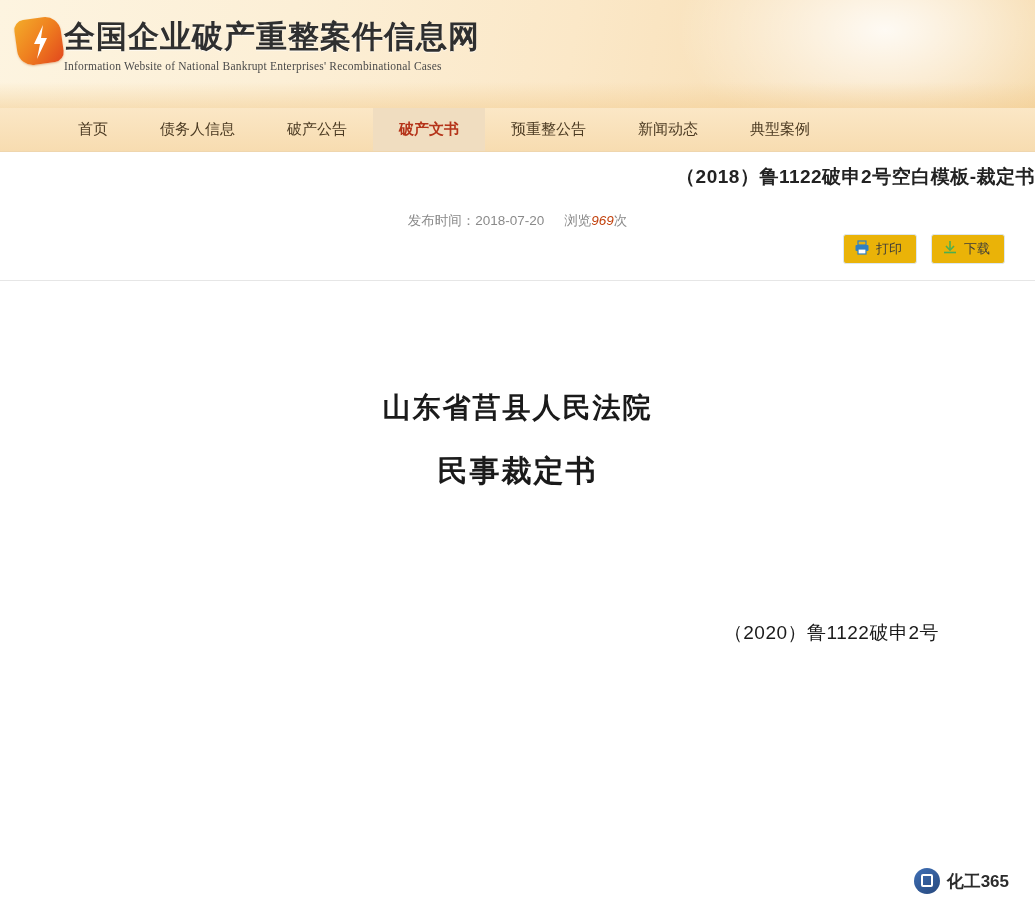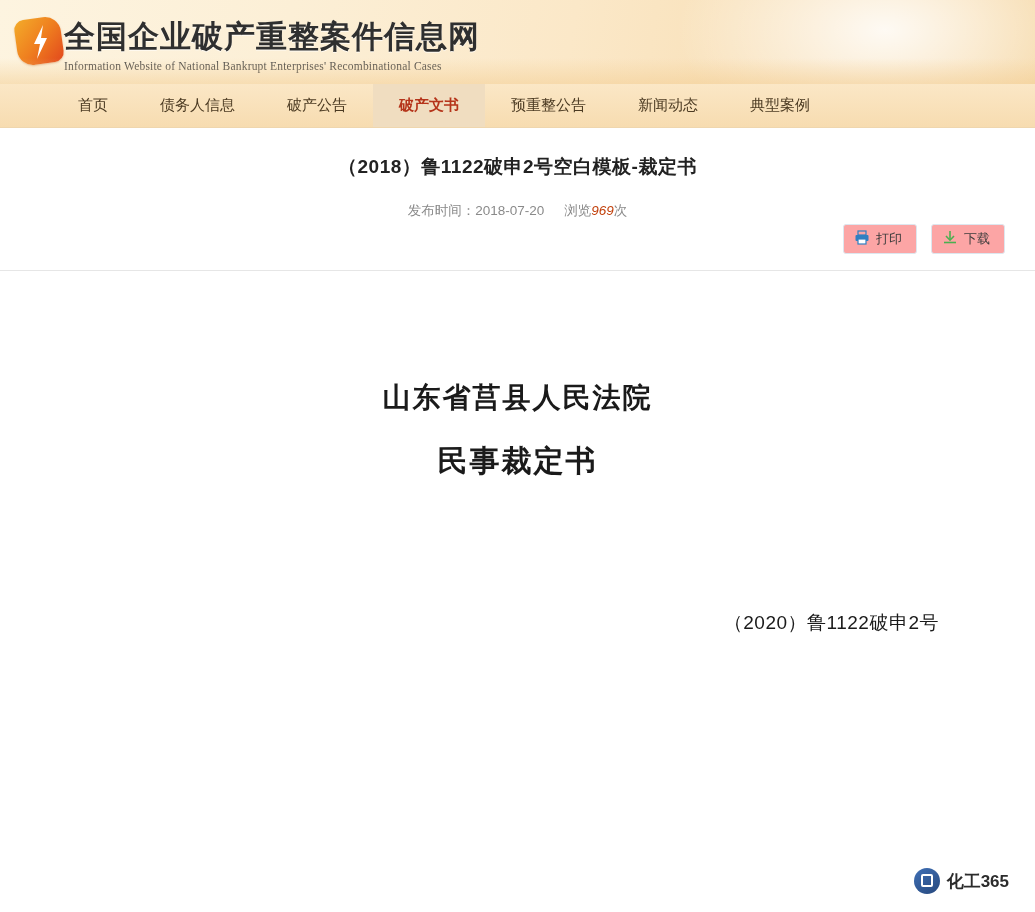--- a/index.html
+++ b/index.html
@@ -11,21 +11,21 @@
     height: 912px;
     font-family: "Liberation Sans", sans-serif;
     background: #ffffff;
     overflow: hidden;
     position: relative;
   }
 
   
   .banner {
     position: relative;
-    height: 84px;
+    height: 108px;
     background: linear-gradient(100deg, #fdf4e0 0%, #fcefd6 28%, #fbe8c8 55%, #f8dfb6 78%, #f6d9a8 100%);
     overflow: hidden;
   }
   .banner:before {
     content: "";
     position: absolute;
     right: -60px;
     top: -90px;
     width: 420px;
     height: 240px;
@@ -113,22 +113,22 @@
   }
   .nav-item.active {
     background: #f0ddc0;
     color: #b5341a;
     font-weight: bold;
     box-shadow: inset 0 -2px 0 rgba(181,52,26,0.0);
   }
 
   
   .doc-head {
-    padding-top: 26px;
-    text-align: center;
+    padding-top: 12px;
+    text-align: right;
   }
   .doc-title {
     font-size: 19px;
     font-weight: bold;
     color: #222;
     letter-spacing: 0.5px;
   }
   .doc-meta {
     margin-top: 22px;
     font-size: 13.5px;
@@ -150,21 +150,21 @@
     position: absolute;
     right: 30px;
     top: 0;
     display: flex;
     gap: 14px;
   }
   .tool-btn {
     display: flex;
     align-items: center;
     gap: 6px;
-    background: #fca5a5;
+    background: #eab308;
     border: 1px solid #dde7ef;
     border-radius: 3px;
     padding: 5px 14px 5px 10px;
     font-size: 13px;
     color: #3b3b3b;
     cursor: pointer;
   }
   .tool-btn .ic { display: block; }
   .divider {
     margin-top: 12px;

